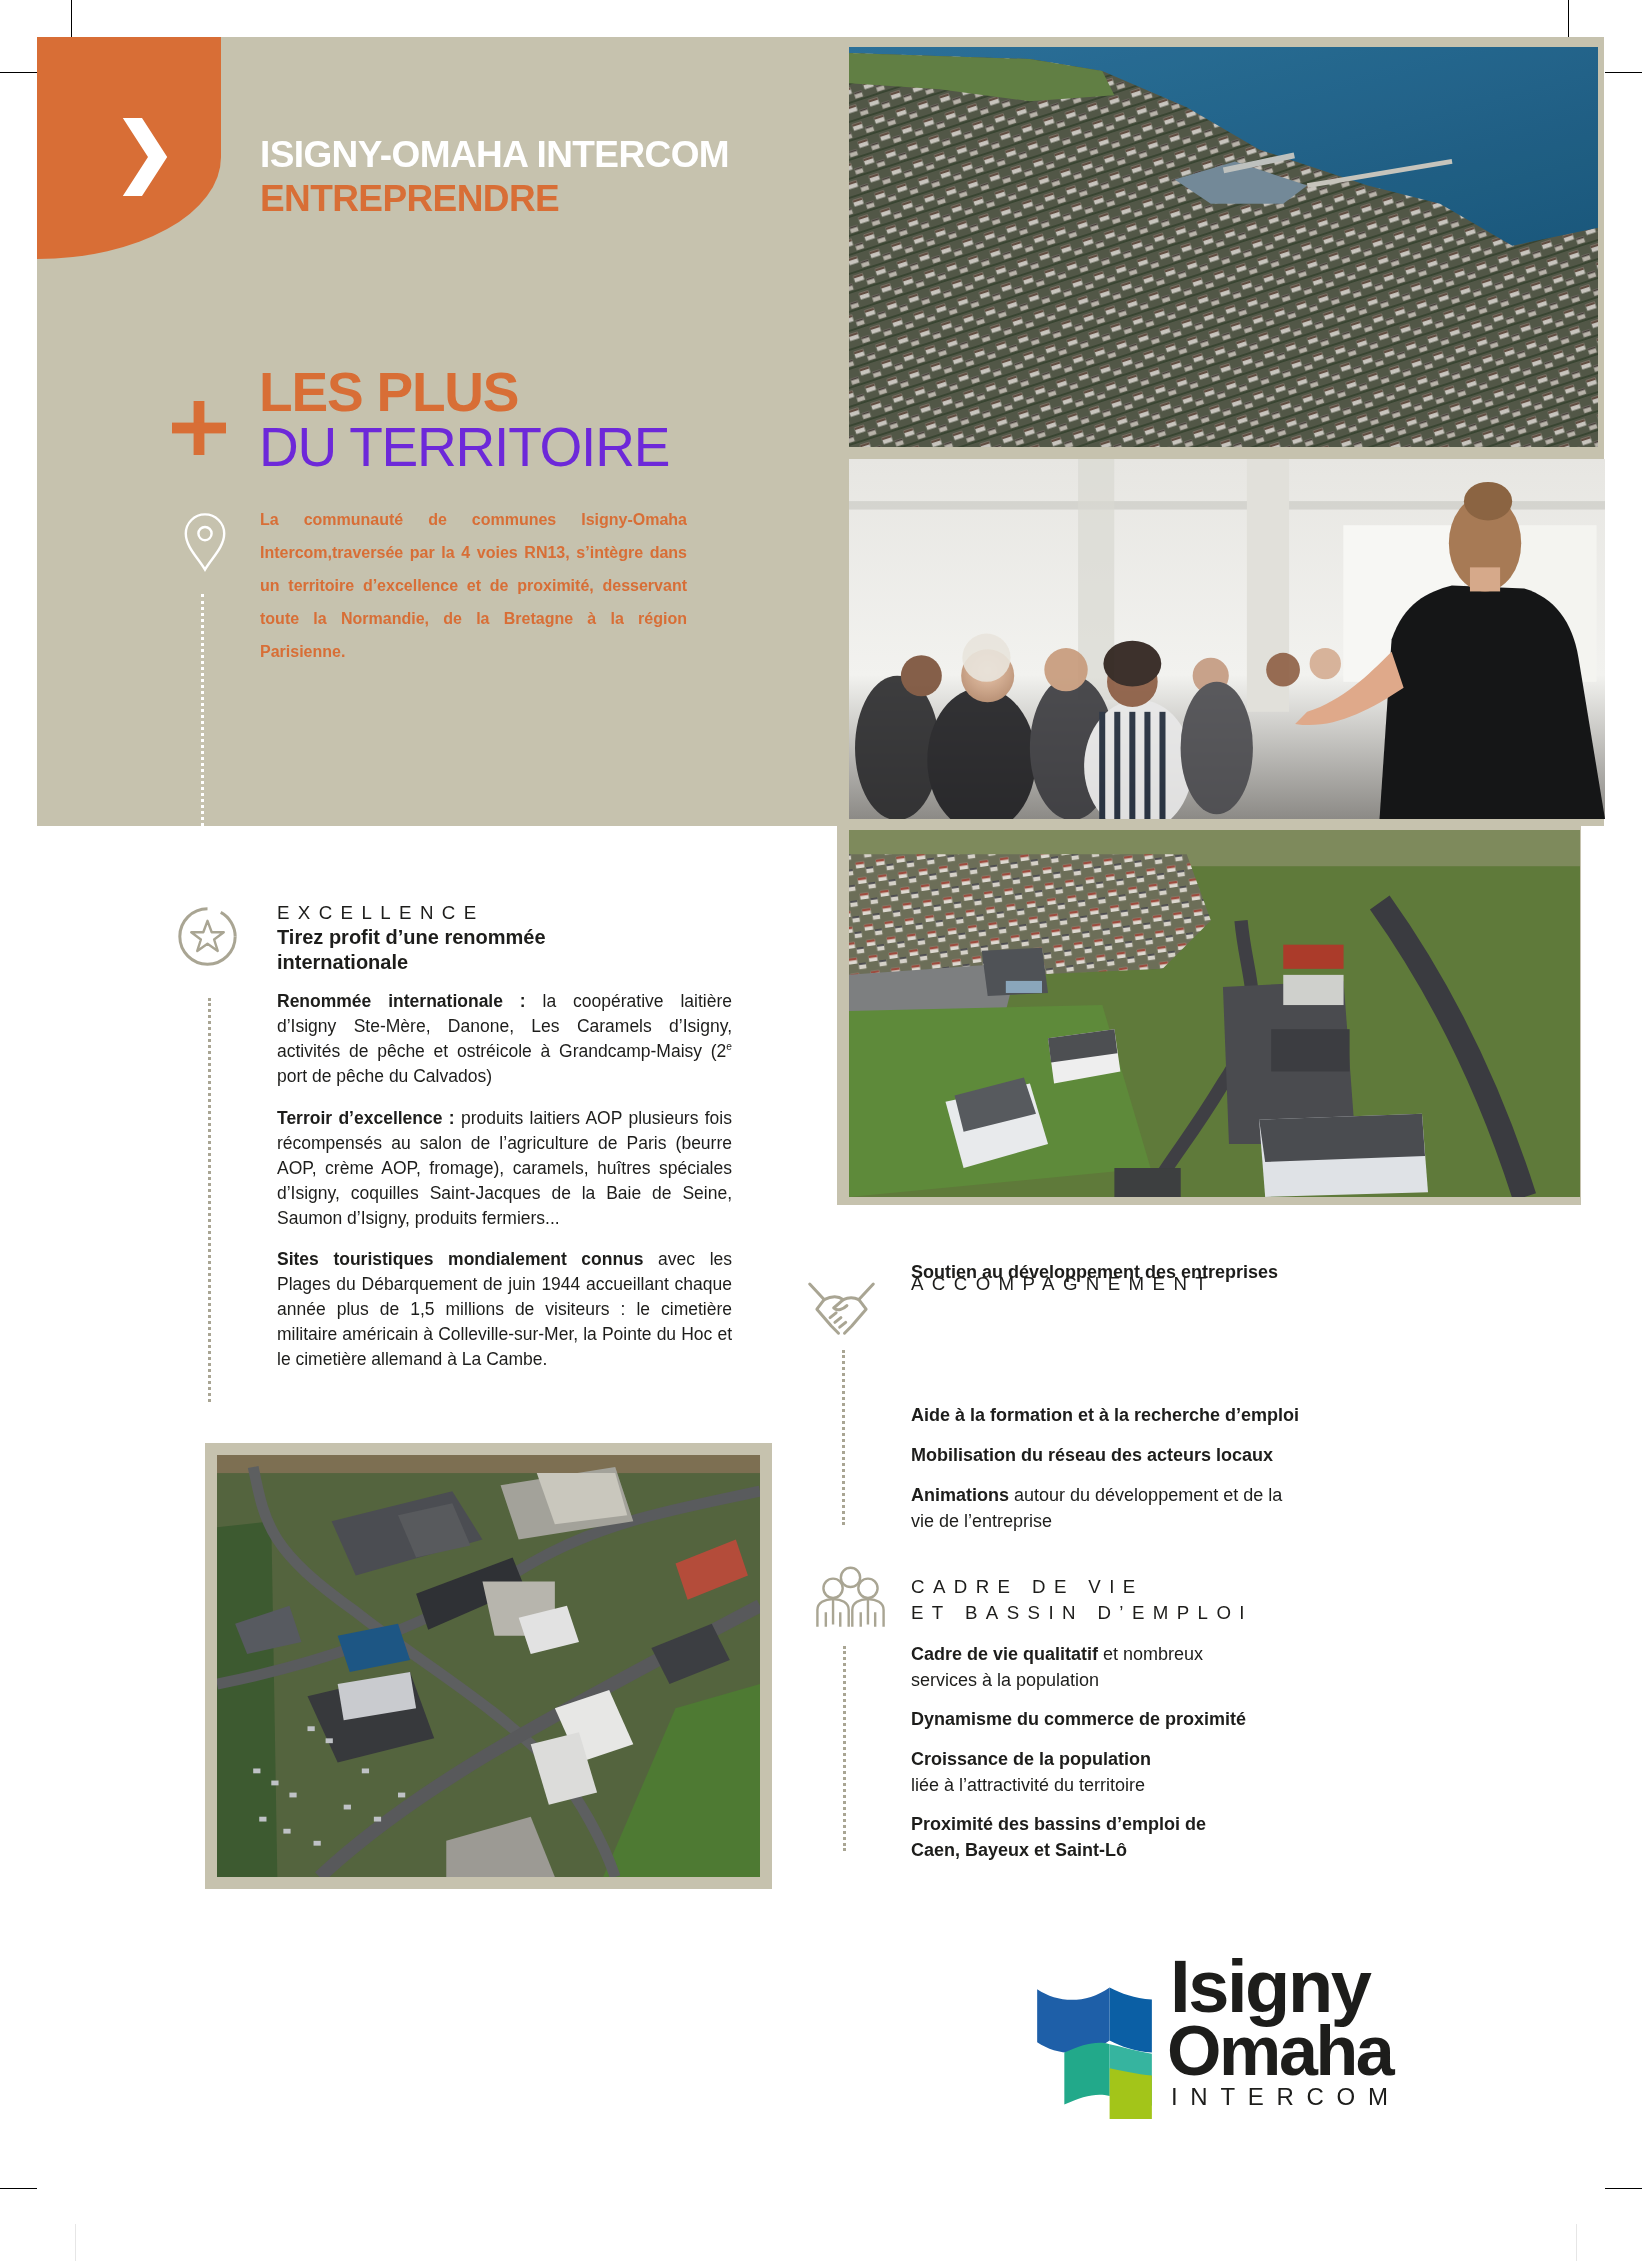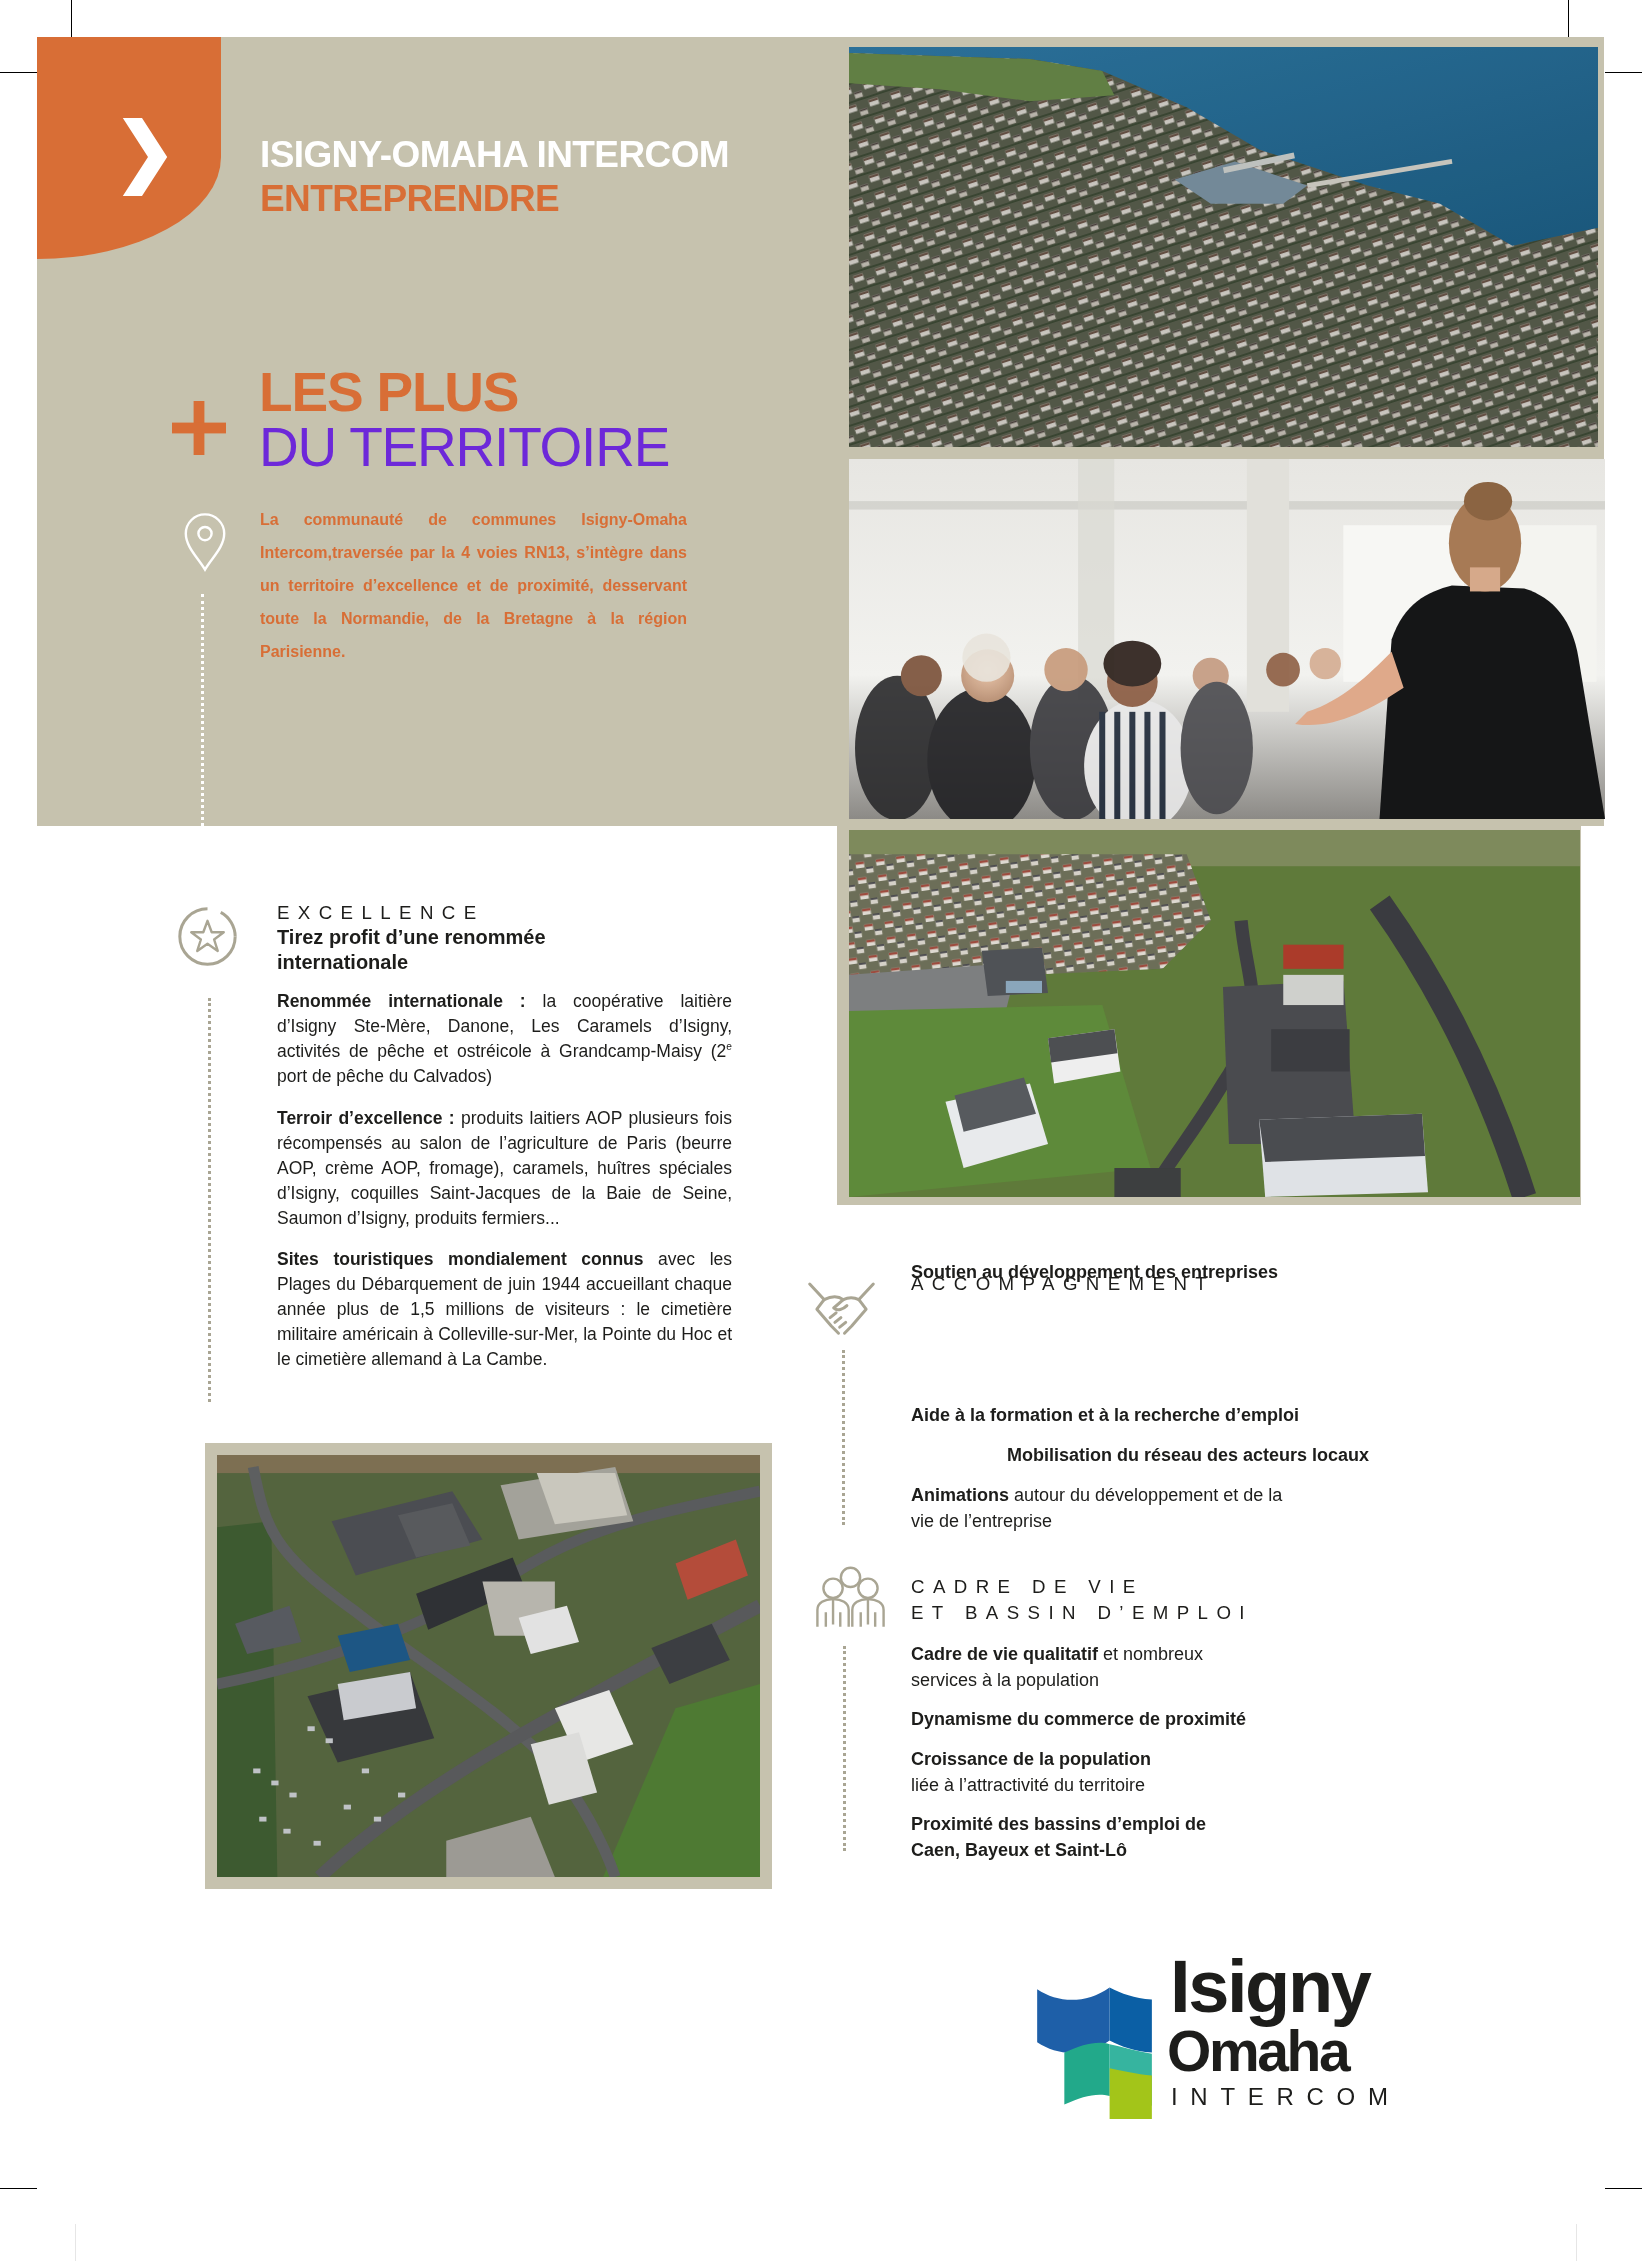--- a/index.html
+++ b/index.html
@@ -34,21 +34,21 @@
   .kicker { position: absolute; font-size: 18.7px; letter-spacing: 8.4px; color: #1d1d1b; font-weight: 400; white-space: nowrap; }
   .sub-title { position: absolute; font-size: 20px; font-weight: 700; color: #1d1d1b; line-height: 25px; }
   .para { position: absolute; font-size: 17.5px; line-height: 25px; color: #1d1d1b; text-align: justify; }
   .para b { font-weight: 700; }
   .item { position: absolute; font-size: 18px; line-height: 26px; color: #1d1d1b; }
   .item b { font-weight: 700; }
   sup { font-size: 10.2px; vertical-align: super; line-height: 0; }
 
   .logo { position: absolute; left: 1031px; top: 1956px; width: 398px; height: 163px; }
   .logo-word1 { position: absolute; left: 139px; top: -4.8px; font-size: 74px; font-weight: 700; color: #1d1d1b; letter-spacing: -2.4px; line-height: 72px; }
-  .logo-word2 { position: absolute; left: 136px; top: 59px; font-size: 57px; font-weight: 700; color: #1d1d1b; letter-spacing: -2.4px; line-height: 72px; }
+  .logo-word2 { position: absolute; left: 136px; top: 59px; font-size: 70px; font-weight: 700; color: #1d1d1b; letter-spacing: -2.4px; line-height: 72px; }
   .logo-word3 { position: absolute; left: 140px; top: 128px; font-size: 24px; font-weight: 400; color: #1d1d1b; letter-spacing: 12.7px; line-height: 26.5px; }
 </style>
 </head>
 <body>
 
 <div class="crop" style="left:71px;top:0;width:1.2px;height:37px;"></div>
 <div class="crop" style="left:0;top:72px;width:37px;height:1.2px;"></div>
 <div class="crop" style="left:1568px;top:0;width:1.2px;height:37px;"></div>
 <div class="crop" style="left:1605px;top:72px;width:37px;height:1.2px;"></div>
 <div class="crop" style="left:0;top:2188px;width:37px;height:1.2px;"></div>
@@ -267,21 +267,21 @@
 </svg>
 <div class="vdots" style="left:842px;top:1350px;height:175px;"></div>
 
 <div class="kicker" style="left:911px;top:1273px;">ACCOMPAGNEMENT</div>
 <div class="item" style="left:911px;top:1259px;width:458px;">
   <b>Soutien au développement des entreprises</b><br>
 </div>
 <div class="item" style="left:911px;top:1402px;width:458px;">
   <b>Aide à la formation et à la recherche d’emploi</b>
 </div>
-<div class="item" style="left:911px;top:1442px;width:458px;text-align:right;">
+<div class="item" style="left:911px;top:1442px;width:458px;">
   <b>Mobilisation du réseau des acteurs locaux</b>
 </div>
 <div class="item" style="left:911px;top:1482px;width:374px;">
   <b>Animations</b><span> autour du développement et de la vie de l’entreprise</span>
 </div>
 
 <svg class="section-icon" style="left:815px;top:1564px;width:71px;height:63px;" viewBox="0 0 118 104">
   <g fill="none" stroke="#a9a593" stroke-width="4">
     <circle cx="59" cy="22" r="16"></circle>
     <circle cx="30" cy="40" r="16"></circle>

